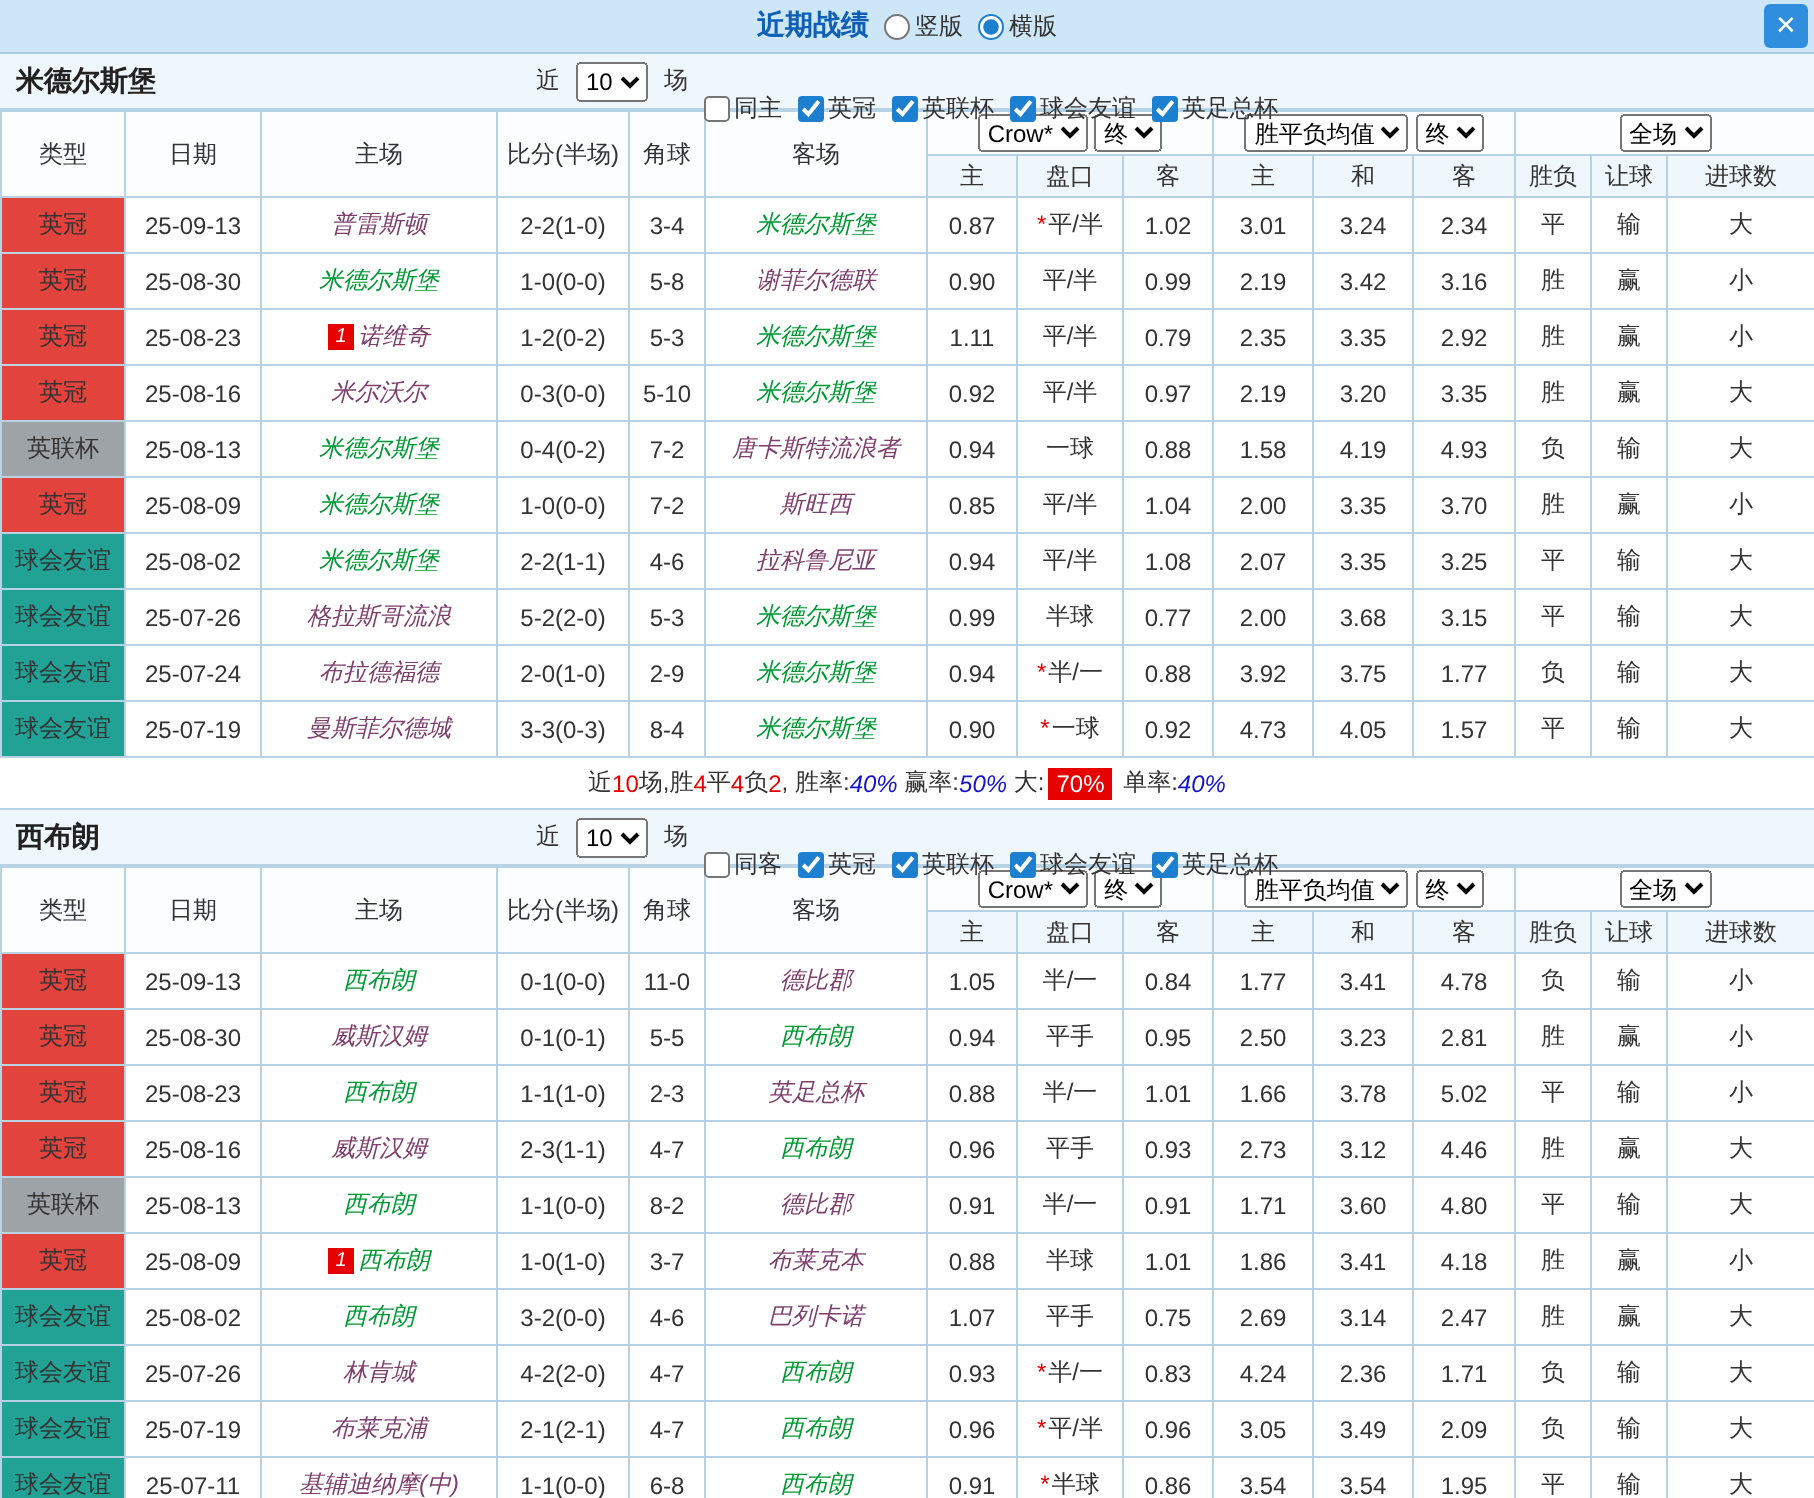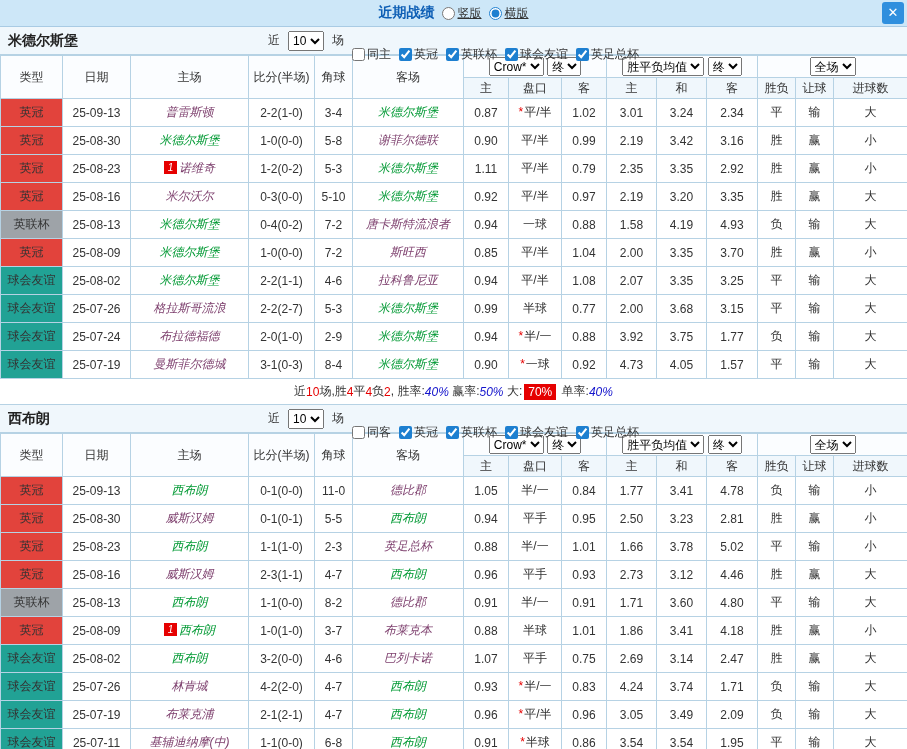--- a/index.html
+++ b/index.html
@@ -4,21 +4,21 @@
 <style>
   * { margin:0; padding:0; box-sizing:border-box; }
   html,body { width:907px; height:749px; overflow:hidden; background:#fff;
     font-family:"Liberation Sans","DejaVu Sans",sans-serif; }
 
   
   .topbar { height:27px; background:#cde7f8; border-bottom:1px solid #a9cbe4;
     display:flex; align-items:center; position:relative; }
   .topbar-center { margin:0 auto; display:flex; align-items:center; gap:7px; }
   .topbar-title { color:#0e5fb5; font-weight:bold; font-size:14px; }
-  .radio-label { display:flex; align-items:center; gap:3px; font-size:12px; color:#333; cursor:pointer;text-decoration:underline; }
+  .radio-label { display:flex; align-items:center; gap:3px; font-size:12px; color:#333; cursor:pointer; }
   .radio-label input { width:13px; height:13px; accent-color:#1d7fd0; margin:0; }
   .close-btn { position:absolute; right:3px; top:2px; width:22px; height:22px;
     background:#2f8fde; border-radius:3px; color:#fff; text-align:center;
     line-height:22px; font-size:13px; cursor:pointer; }
   .close-btn::before { content:"✕"; }
 
   
   .filter-row { height:28px; background:#f0f7fc; border-bottom:1px solid #b6d2e4;
     display:flex; align-items:center; position:relative; }
   .team-title { position:absolute; left:8px; font-weight:bold; font-size:14px; color:#222; }
@@ -278,21 +278,21 @@
         <td class="odds">3.35</td>
         <td class="odds">3.25</td>
         <td class="val-green">平</td>
         <td class="val-green">输</td>
         <td class="val-red">大</td>
       </tr>
       <tr>
         <td class="badge badge-teal">球会友谊</td>
         <td class="date">25-07-26</td>
         <td class="team-cell"><span class="team-opp">格拉斯哥流浪</span></td>
-        <td class="score">2-2(2-7)</td>
+        <td class="score">5-2(2-0)</td>
         <td class="corner">5-3</td>
         <td class="team-cell"><span class="team-focus">米德尔斯堡</span></td>
         <td class="odds">0.99</td>
         <td class="odds"><span>半球</span></td>
         <td class="odds">0.77</td>
         <td class="odds">2.00</td>
         <td class="odds">3.68</td>
         <td class="odds">3.15</td>
         <td class="val-green">平</td>
         <td class="val-green">输</td>
@@ -312,21 +312,21 @@
         <td class="odds">3.75</td>
         <td class="odds">1.77</td>
         <td class="val-green">负</td>
         <td class="val-green">输</td>
         <td class="val-red">大</td>
       </tr>
       <tr>
         <td class="badge badge-teal">球会友谊</td>
         <td class="date">25-07-19</td>
         <td class="team-cell"><span class="team-opp">曼斯菲尔德城</span></td>
-        <td class="score">3-1(0-3)</td>
+        <td class="score">3-3(0-3)</td>
         <td class="corner">8-4</td>
         <td class="team-cell"><span class="team-focus">米德尔斯堡</span></td>
         <td class="odds">0.90</td>
         <td class="odds"><span class="star">*</span><span>一球</span></td>
         <td class="odds">0.92</td>
         <td class="odds">4.73</td>
         <td class="odds">4.05</td>
         <td class="odds">1.57</td>
         <td class="val-green">平</td>
         <td class="val-green">输</td>
@@ -557,21 +557,21 @@
         <td class="badge badge-teal">球会友谊</td>
         <td class="date">25-07-26</td>
         <td class="team-cell"><span class="team-opp">林肯城</span></td>
         <td class="score">4-2(2-0)</td>
         <td class="corner">4-7</td>
         <td class="team-cell"><span class="team-focus">西布朗</span></td>
         <td class="odds">0.93</td>
         <td class="odds"><span class="star">*</span><span>半/一</span></td>
         <td class="odds">0.83</td>
         <td class="odds">4.24</td>
-        <td class="odds">3.74</td>
+        <td class="odds">2.36</td>
         <td class="odds">1.71</td>
         <td class="val-green">负</td>
         <td class="val-green">输</td>
         <td class="val-red">大</td>
       </tr>
       <tr>
         <td class="badge badge-teal">球会友谊</td>
         <td class="date">25-07-19</td>
         <td class="team-cell"><span class="team-opp">布莱克浦</span></td>
         <td class="score">2-1(2-1)</td>

